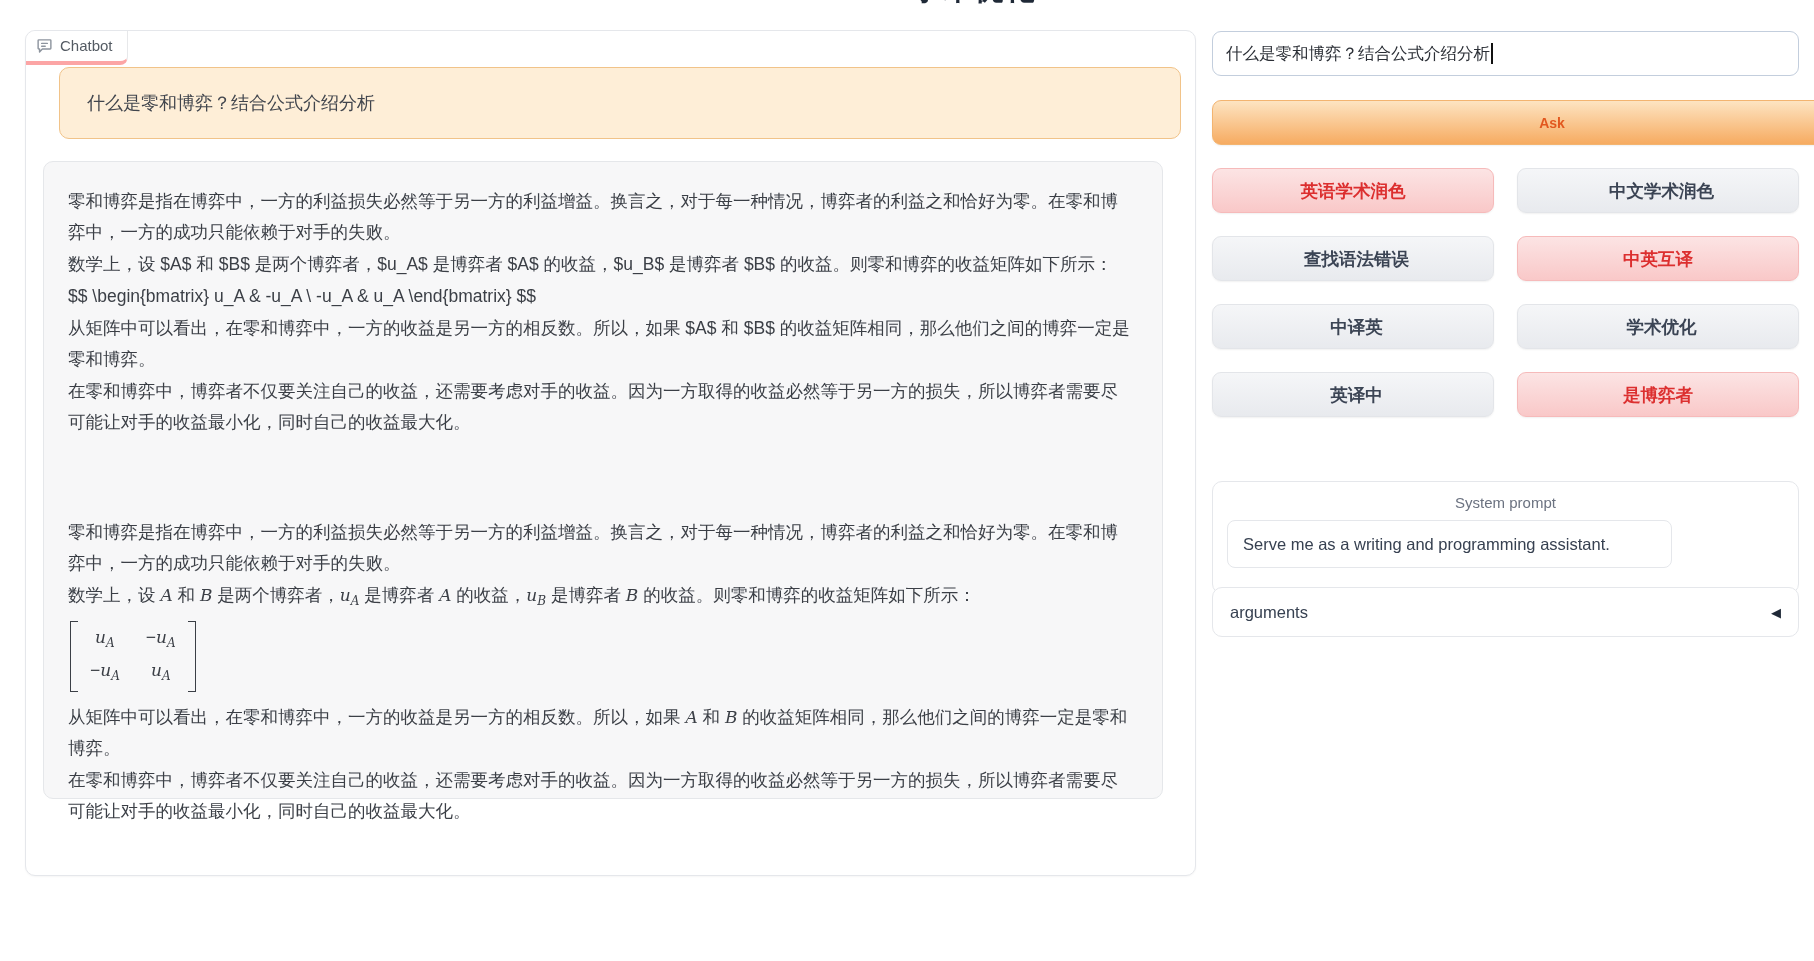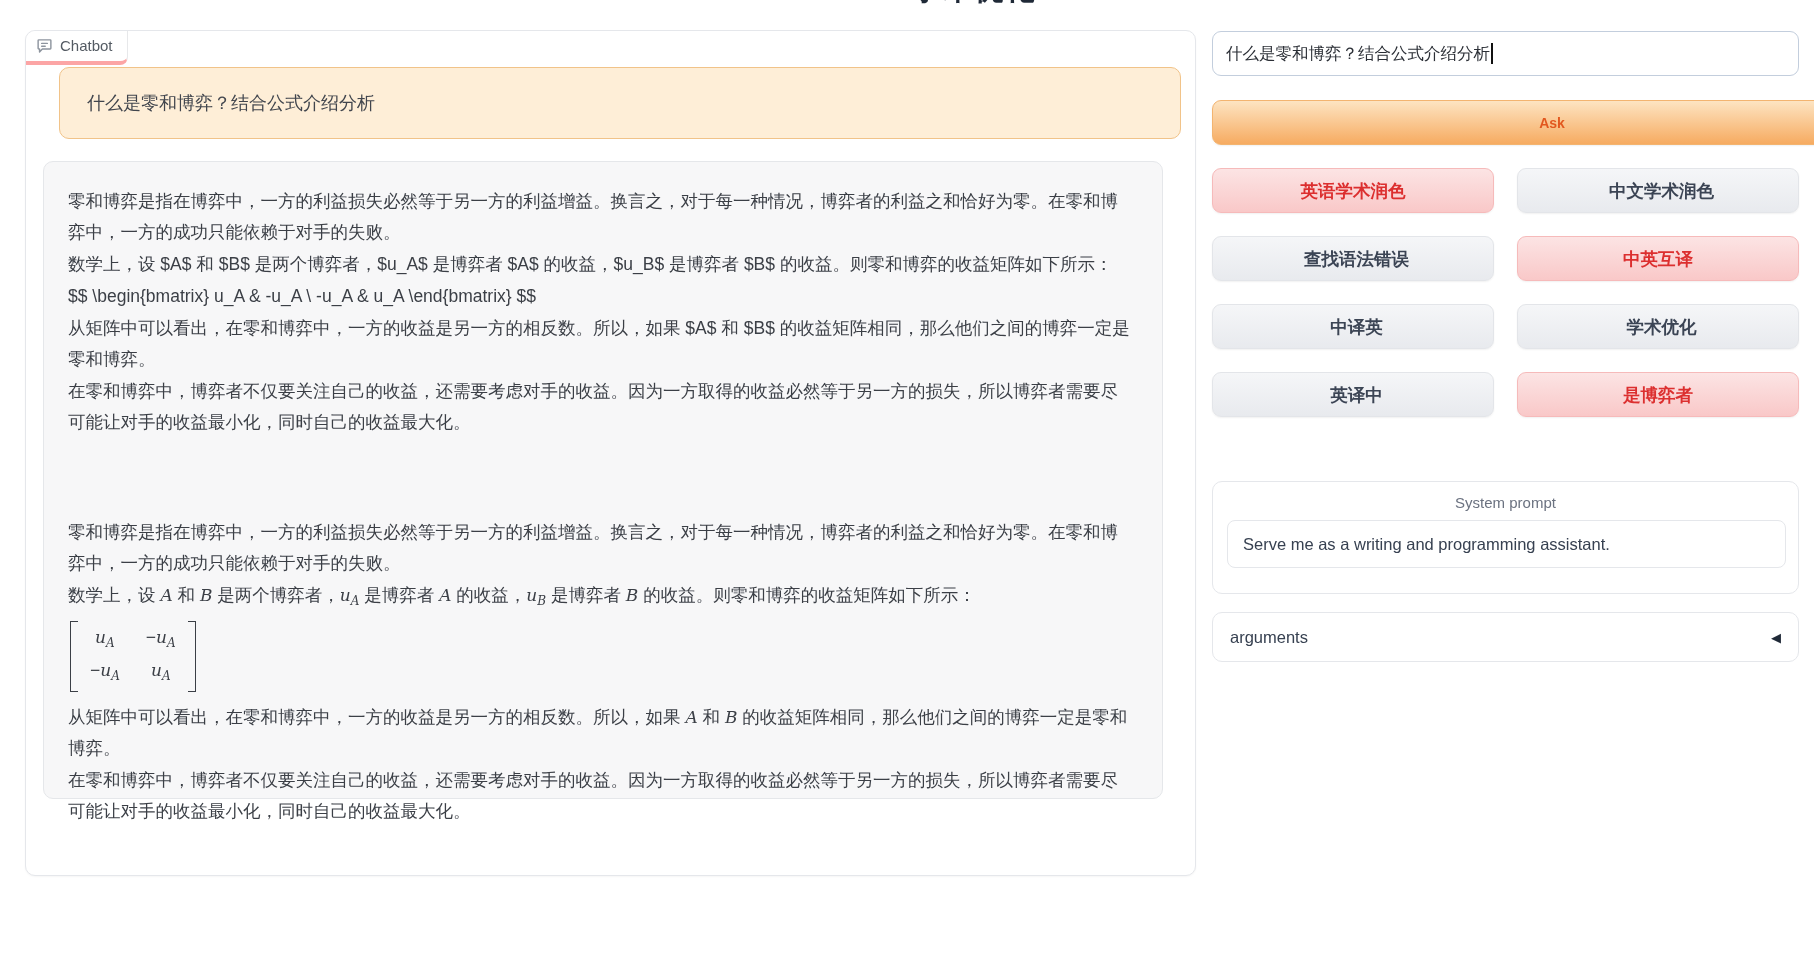--- a/index.html
+++ b/index.html
@@ -61,26 +61,26 @@
   .btn-stop { background:linear-gradient(180deg,#fce4e4 0%,#f9c8c8 100%);
               border:1px solid #f6baba; color:#dc2f2f; }
   .c0 { left:0; }  .c1 { left:305px; }
   .r0 { top:0; } .r1 { top:68px; } .r2 { top:136px; } .r3 { top:204px; }
 
   .status-line { position:absolute; left:1213px; top:441px; font-size:16px; color:#3e4654; }
 
   .sys-box { position:absolute; left:1212px; top:481px; width:587px; height:113px;
              background:#fff; border:1px solid #e5e7eb; border-radius:10px; padding:12px 14px; }
   .sys-label { font-size:15px; color:#6b7280;text-align:center; }
-  .sys-input { margin-top:9px; width:559px; height:48px; background:#fff;
+  .sys-input { margin-top:9px; width:445px; height:48px; background:#fff;
                border:1px solid #e5e7eb; border-radius:8px; padding:0 15px;
                font-size:16.5px; color:#374151;
                font-family:"Liberation Sans","DejaVu Sans",sans-serif; }
 
-  .accordion { position:absolute; left:1212px; top:612px; width:587px; height:50px;
+  .accordion { position:absolute; left:1212px; top:587px; width:587px; height:50px;
                background:#fff; border:1px solid #e5e7eb; border-radius:10px;
                display:flex; align-items:center; justify-content:space-between;
                padding:0 17px; cursor:pointer; }
   .accordion-label { font-size:16.5px; color:#374151; }
   .accordion-arrow { font-size:13px; color:#1f2937; }
 </style>
 </head>
 <body>
 
 <div class="stage">

